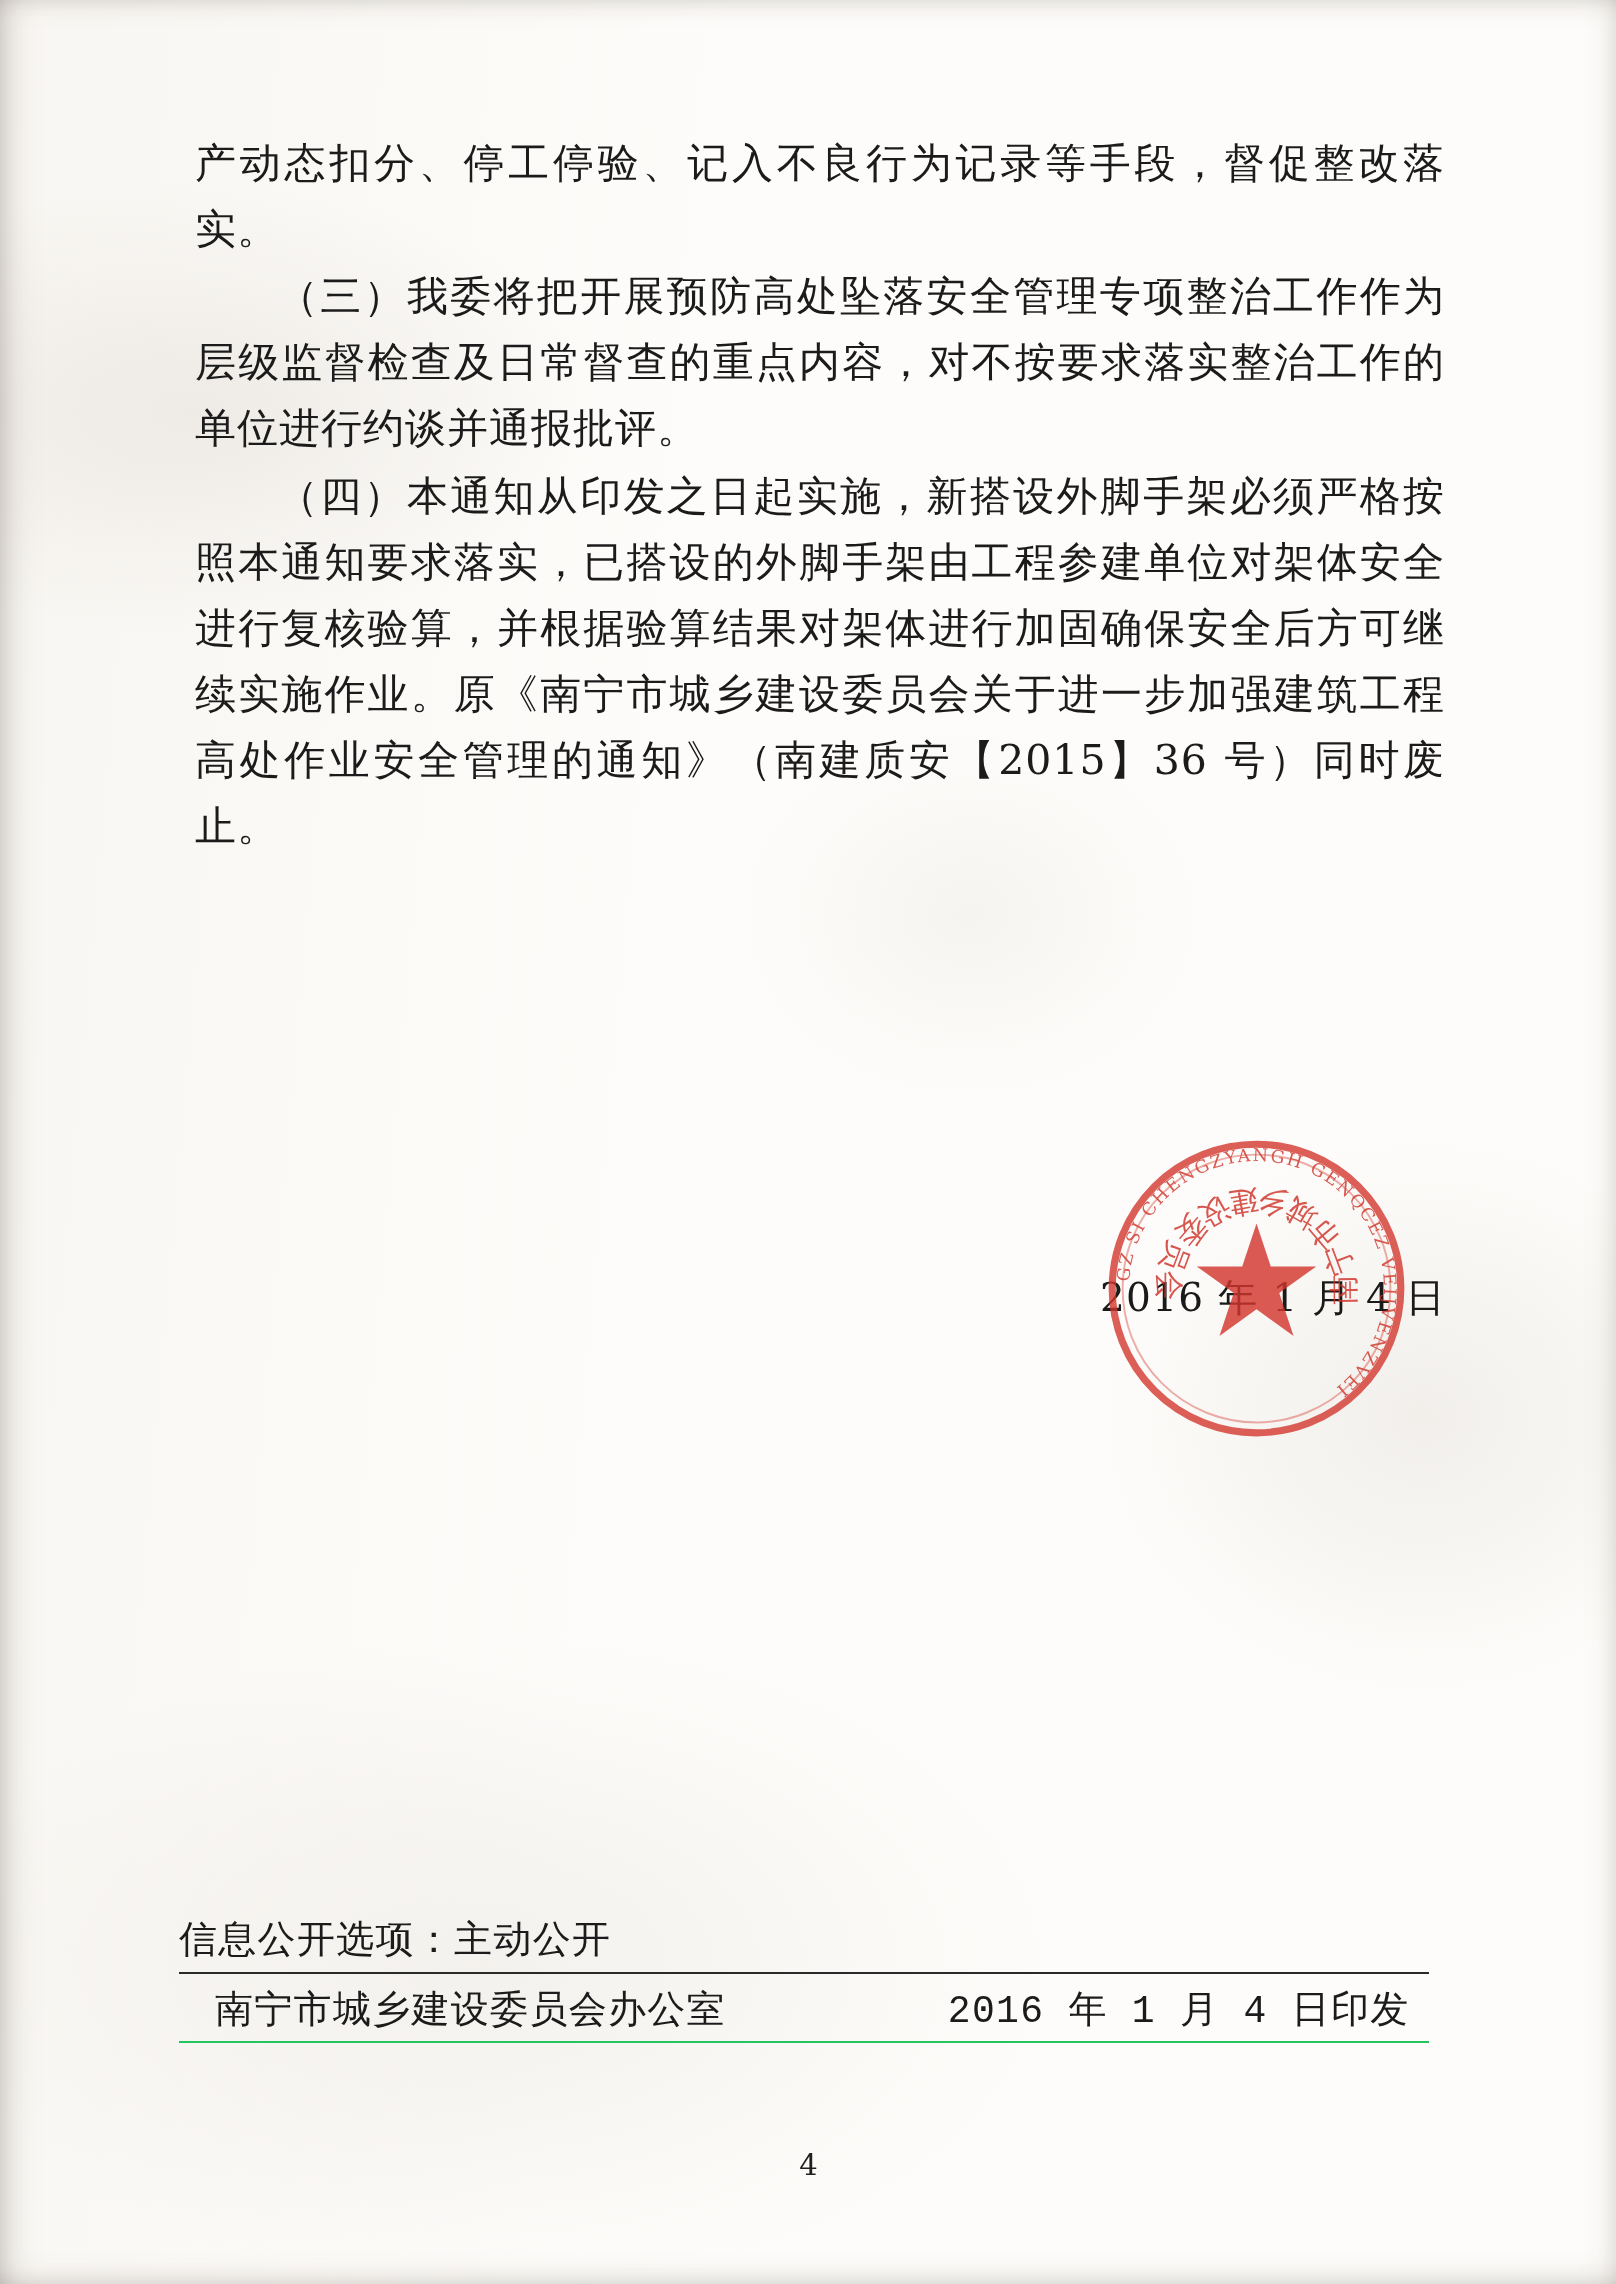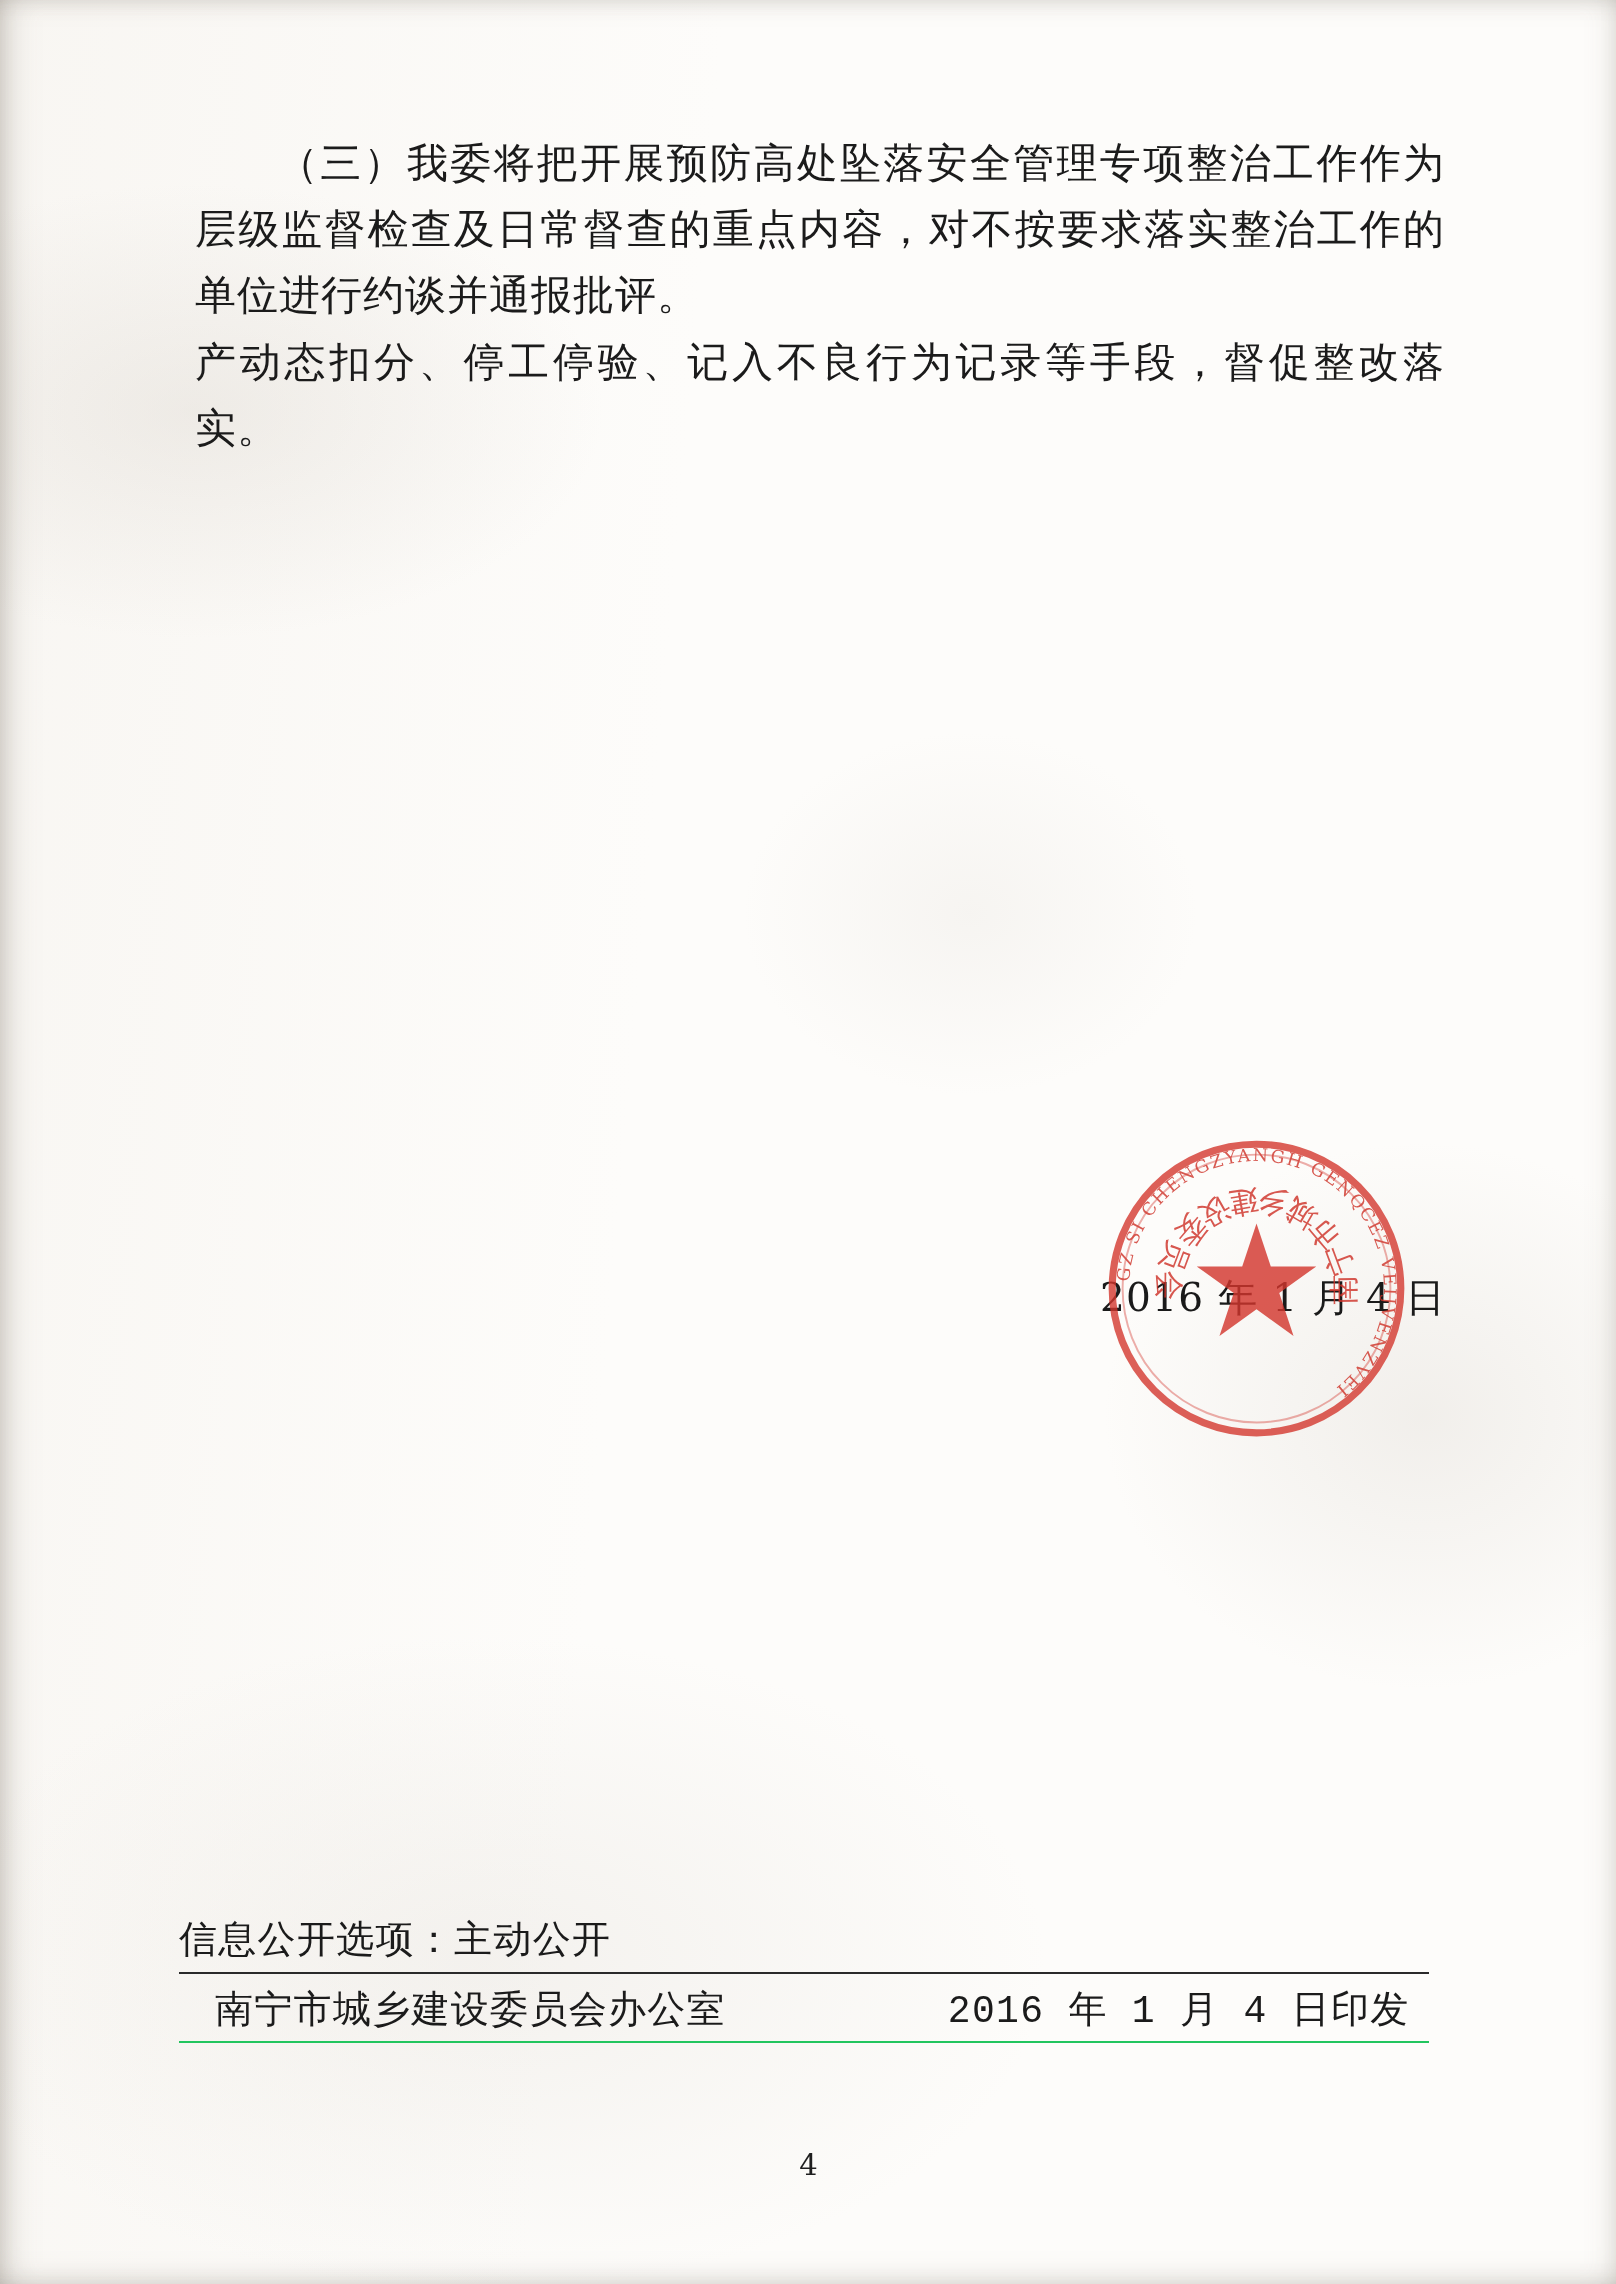--- a/index.html
+++ b/index.html
@@ -110,22 +110,23 @@
   }
 </style>
 </head>
 <body>
 
 <div class="page">
 
   <div class="paper-noise"></div>
 
   <div class="body-text">
+    <p class="para">产动态扣分、停工停验、记入不良行为记录等手段，督促整改落实。</p>
     <p class="para indent">（三）我委将把开展预防高处坠落安全管理专项整治工作作为层级监督检查及日常督查的重点内容，对不按要求落实整治工作的单位进行约谈并通报批评。</p>
-    <p class="para">产动态扣分、停工停验、记入不良行为记录等手段，督促整改落实。</p>
+    <p class="para indent">（四）本通知从印发之日起实施，新搭设外脚手架必须严格按照本通知要求落实，已搭设的外脚手架由工程参建单位对架体安全进行复核验算，并根据验算结果对架体进行加固确保安全后方可继续实施作业。原《南宁市城乡建设委员会关于进一步加强建筑工程高处作业安全管理的通知》（南建质安【2015】36 号）同时废止。</p>
   </div>
 
   <div class="date-line">2016 年 1 月 4 日</div>
 
   <svg class="seal" viewBox="0 0 500 500" xmlns="http://www.w3.org/2000/svg">
     <defs>
       <path id="sealOuterArc" d="M 250,250 m -196,0 a 196,196 0 1,1 392,0 a 196,196 0 1,1 -392,0"></path>
       <path id="sealInnerArc" d="M 250,250 m 150,0 a 150,150 0 1,0 -300,0 a 150,150 0 1,0 300,0"></path>
     </defs>
     <circle cx="250" cy="250" r="222" fill="none" stroke="#d3352c" stroke-width="11" opacity="0.9"></circle>

